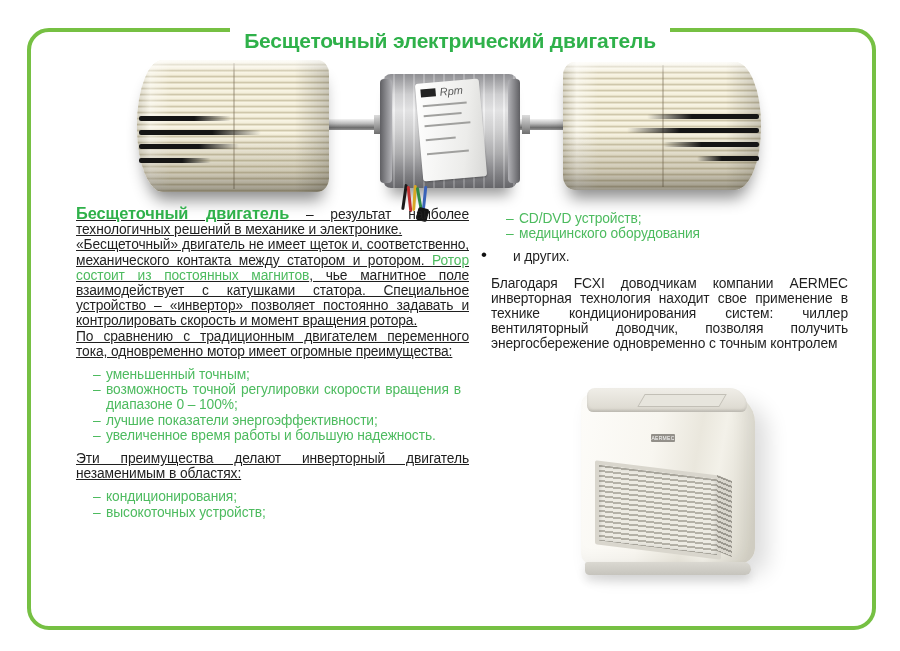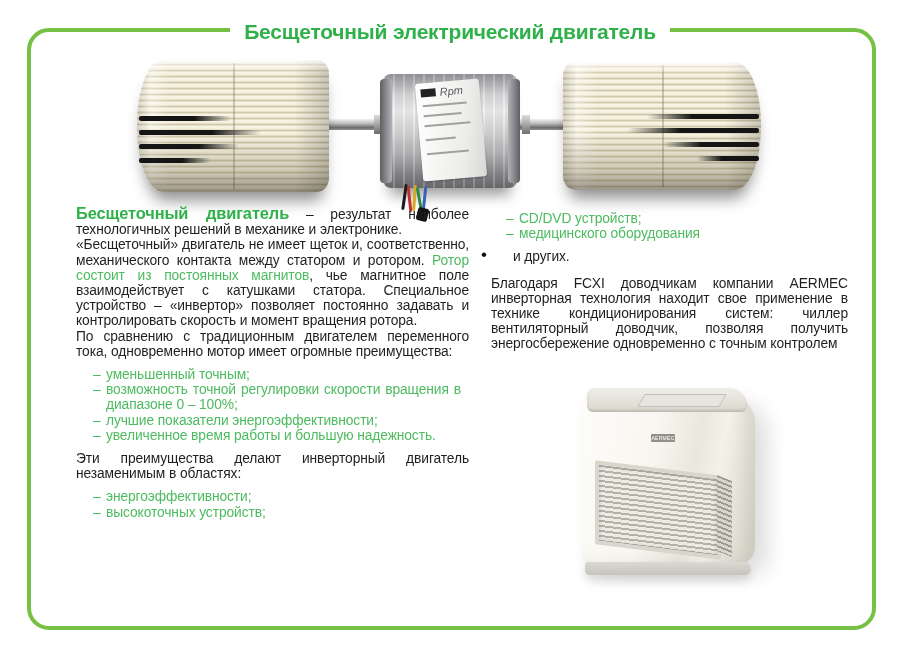--- a/index.html
+++ b/index.html
@@ -4,21 +4,21 @@
 <style>
   html,body{margin:0;padding:0;}
   body{
     width:900px;height:651px;background:#ffffff;position:relative;overflow:hidden;
     font-family:"Liberation Sans", sans-serif;color:#1f1f1f;
   }
   
   .frame{position:absolute;left:27px;top:28px;width:841px;height:594px;
     border:4px solid #76c043;border-radius:22px;z-index:1;}
   .title-mask{position:absolute;left:230px;top:25px;width:440px;height:14px;background:#fff;z-index:2;}
-  .page-title{position:absolute;left:0;top:20px;width:900px;text-align:center;z-index:3;
+  .page-title{position:absolute;left:0;top:29px;width:900px;text-align:center;z-index:3;
     font-size:21px;font-weight:bold;color:#2fb14a;letter-spacing:-0.2px;}
   
   .motor-photo{position:absolute;left:135px;top:56px;width:634px;height:146px;z-index:2;}
   .drum{position:absolute;z-index:2;
     background:repeating-linear-gradient(180deg,#f9f5e6 0px,#f3eeda 3px,#cfc7ab 4.5px,#f0ebd6 6px);
     box-shadow:0 14px 16px -6px rgba(0,0,0,0.45);}
   .drum.left{left:2px;top:4px;width:192px;height:132px;
     border-radius:26px 12px 12px 26px / 64px 14px 14px 64px;}
   .drum.right{left:428px;top:6px;width:198px;height:128px;
     border-radius:12px 26px 26px 12px / 14px 62px 62px 14px;}
@@ -55,21 +55,21 @@
   .w1{left:6px;top:0;background:#1a1a1a;transform:rotate(8deg);}
   .w2{left:11px;top:2px;background:#c03030;transform:rotate(-6deg);}
   .w3{left:16px;top:1px;background:#d8a826;transform:rotate(4deg);}
   .w4{left:21px;top:3px;background:#2f8a45;transform:rotate(-10deg);}
   .w5{left:26px;top:2px;background:#3a62b8;transform:rotate(6deg);}
   .wire-connector{position:absolute;left:20px;top:24px;width:11px;height:13px;background:#141414;
     border-radius:2px;transform:rotate(14deg);}
   
   .col-left{position:absolute;left:76px;top:205px;width:393px;z-index:2;
     font-size:13.8px;line-height:15.2px;text-align:justify;letter-spacing:-0.1px;}
-  .col-left p{margin:0;}
+  .col-left p{margin:0;text-decoration:underline;}
   .lead{font-weight:bold;font-size:16.4px;color:#2fb14a;line-height:1;}
   .green{color:#4dbb5f;}
   ul.dash{list-style:none;margin:8px;padding:0 0 0 9px;}
   ul.dash li{position:relative;padding-left:13px;color:#4dbb5f;}
   ul.dash li::before{content:"–";position:absolute;left:0;top:0;color:#4dbb5f;}
   .col-right-list{position:absolute;left:498px;top:204px;width:340px;z-index:2;
     font-size:13.8px;line-height:14.8px;letter-spacing:-0.1px;}
   .col-right-list ul.dash{padding-left:0;}
   .others-row{position:relative;padding-left:15px;margin-top:1px;color:#1f1f1f;}
   .bullet-dot{position:absolute;left:-17px;top:-2px;font-size:17px;color:#111;}
@@ -153,21 +153,21 @@
   <p><span>«Бесщеточный» двигатель не имеет щеток и, соответственно, механического контакта между статором и ротором. </span><span class="green">Ротор состоит из постоянных магнитов</span><span>, чье магнитное поле взаимодействует с катушками статора. Специальное устройство – «инвертор» позволяет постоянно задавать и контролировать скорость и момент вращения ротора.</span></p>
   <p>По сравнению с традиционным двигателем переменного тока, одновременно мотор имеет огромные преимущества:</p>
   <ul class="dash">
     <li>уменьшенный точным;</li>
     <li>возможность точной регулировки скорости вращения в диапазоне 0 – 100%;</li>
     <li>лучшие показатели энергоэффективности;</li>
     <li>увеличенное время работы и большую надежность.</li>
   </ul>
   <p>Эти преимущества делают инверторный двигатель незаменимым в областях:</p>
   <ul class="dash">
-    <li>энергоэффективности;</li>
+    <li>кондиционирования;</li>
     <li>высокоточных устройств;</li>
   </ul>
 </div>
 
 <div class="col-right-list">
   <ul class="dash">
     <li>CD/DVD устройств;</li>
     <li>медицинского оборудования</li>
   </ul>
   <div class="others-row">

